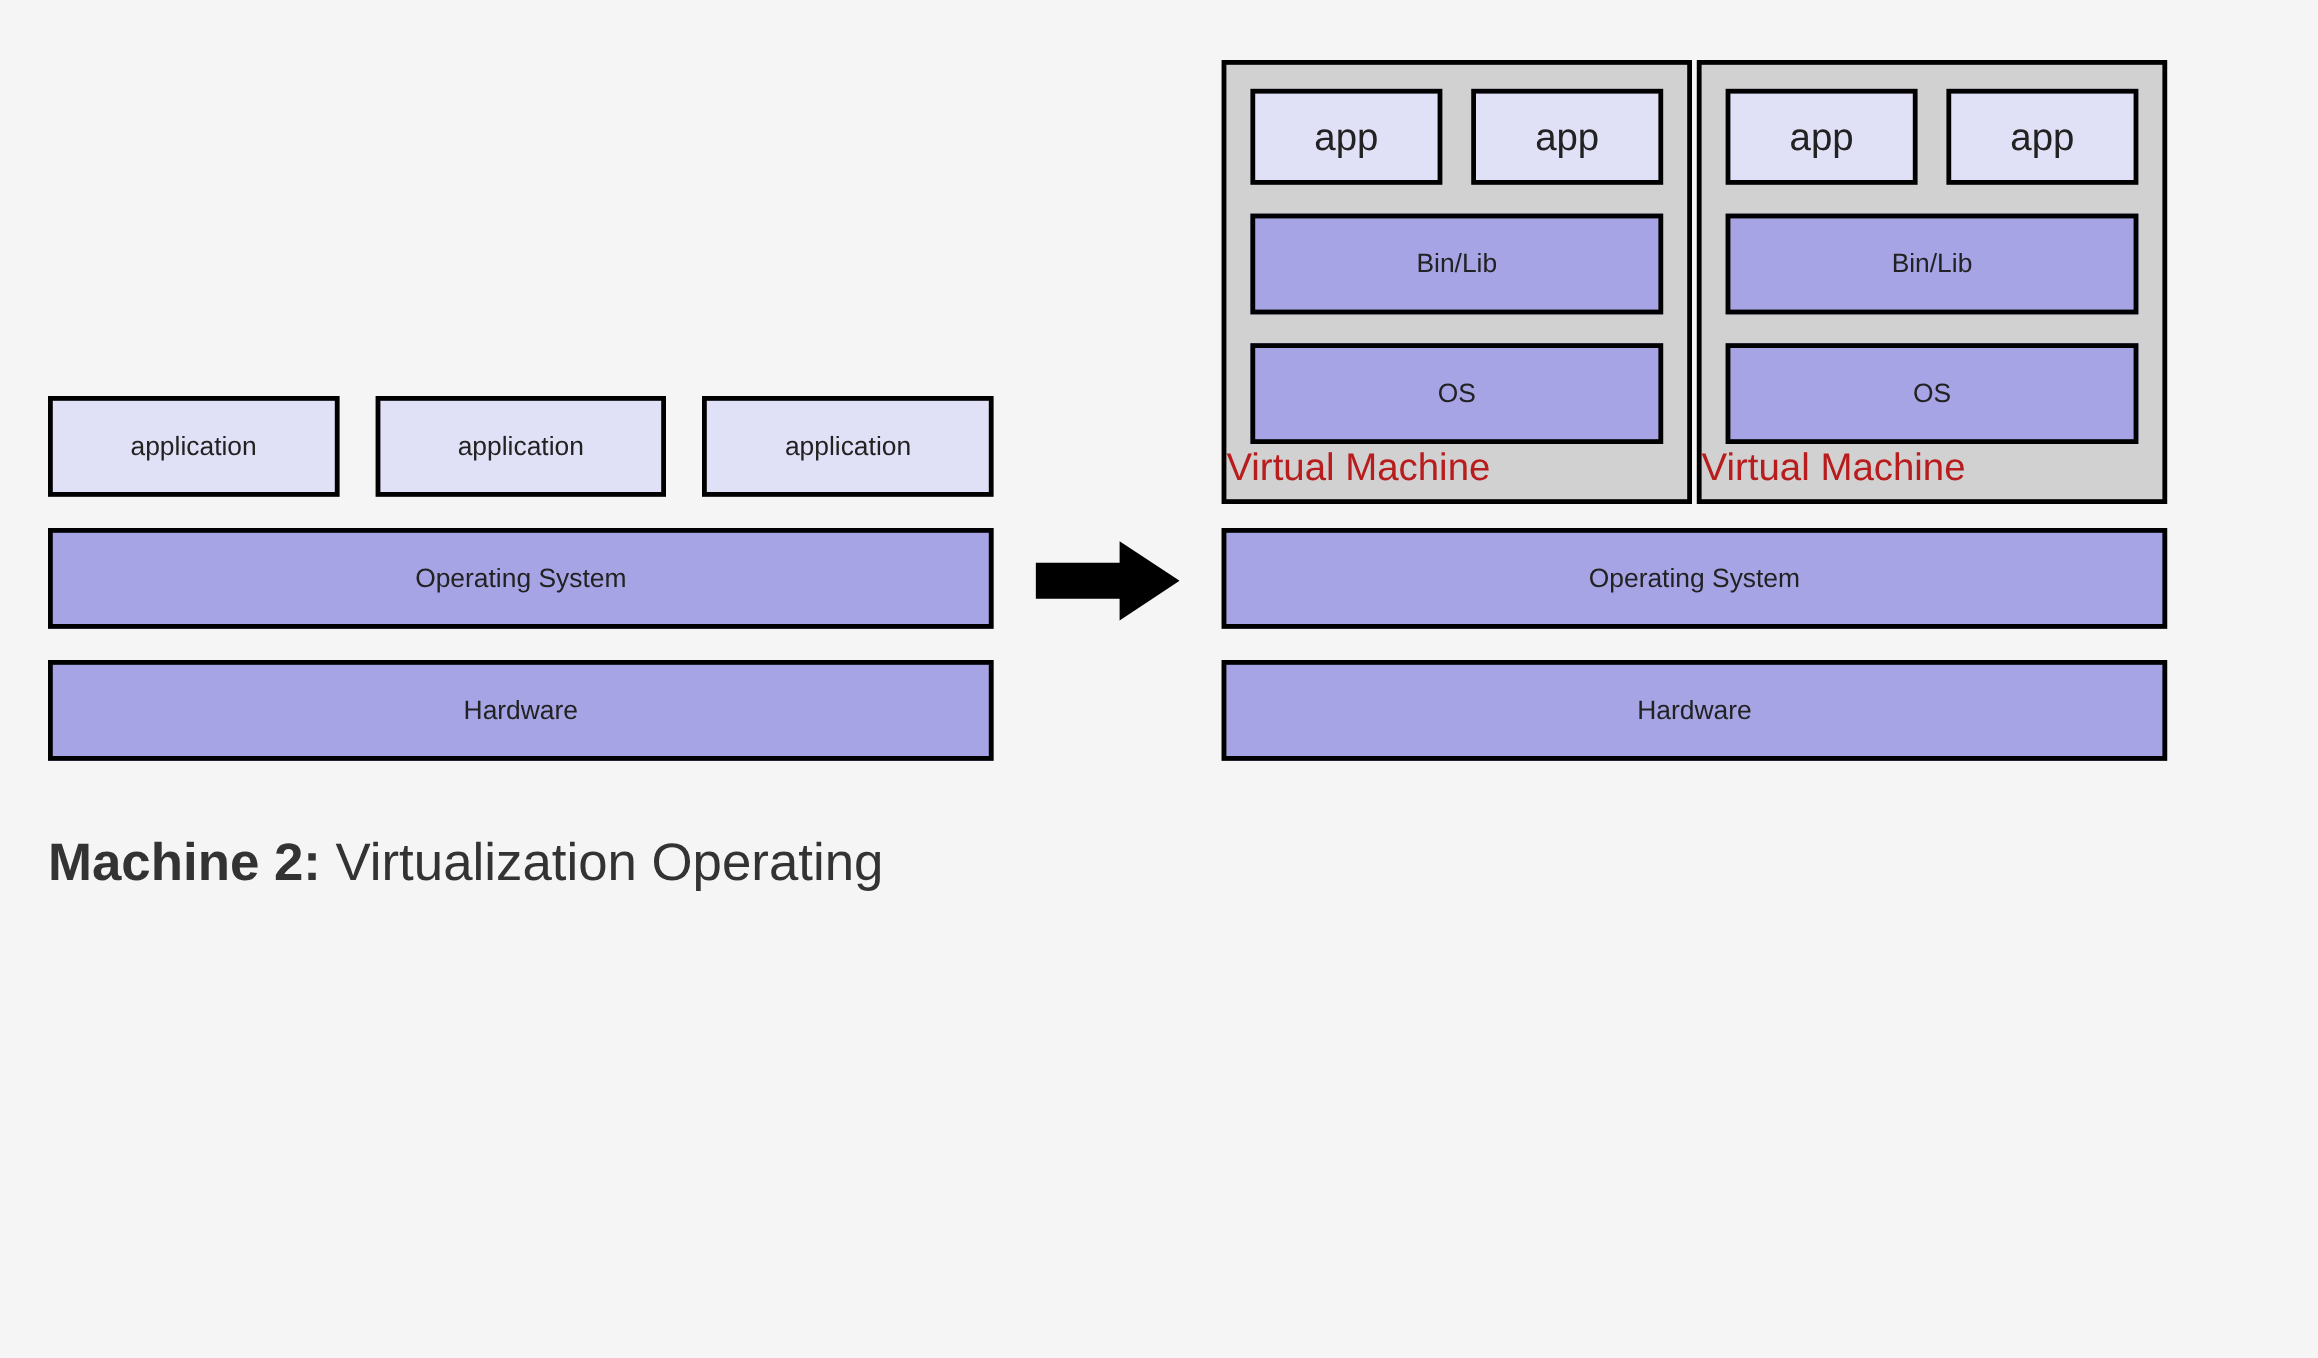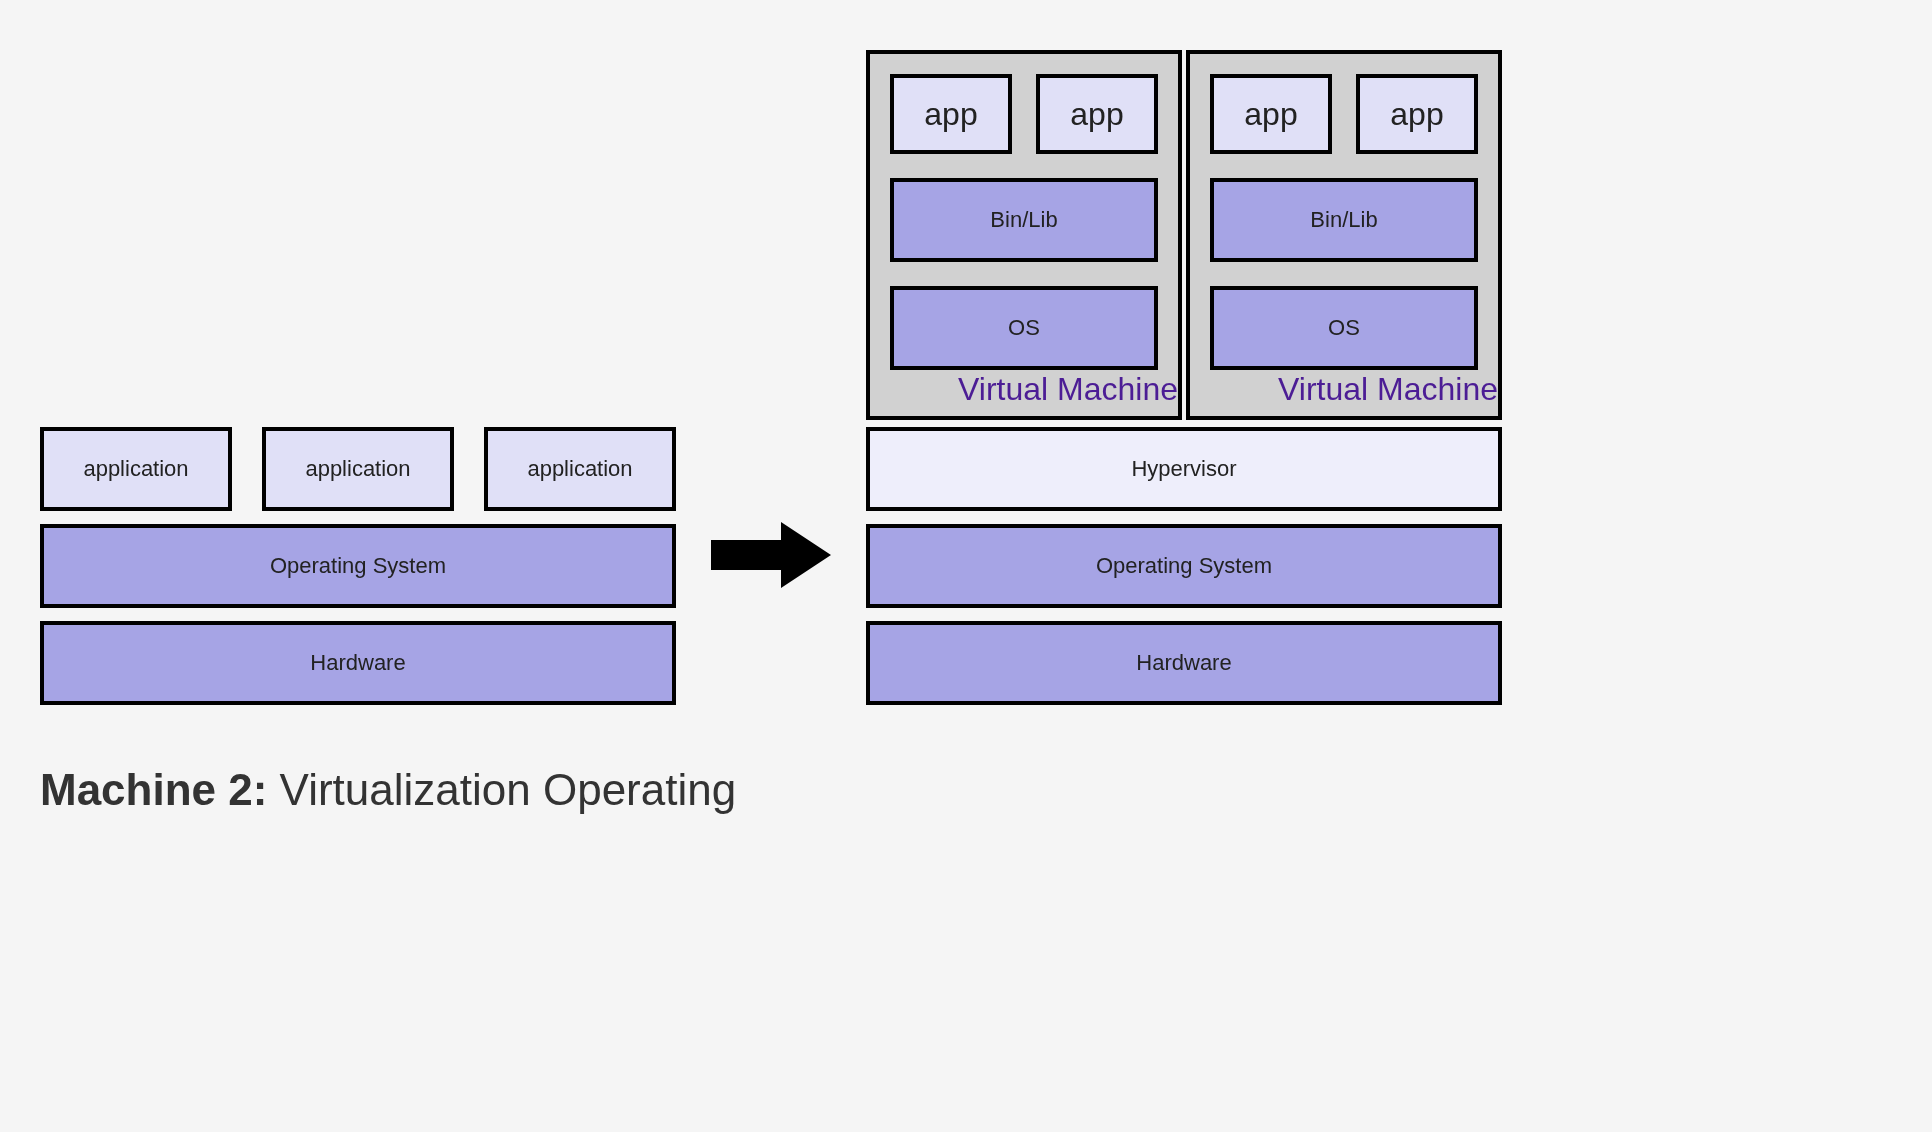--- a/index.html
+++ b/index.html
@@ -18,22 +18,22 @@
     }
     .diagram-area {
       display: flex;
       align-items: flex-end;
       gap: 30px;
       margin-bottom: 50px;
     }
     .stack {
       display: flex;
       flex-direction: column;
-      gap: 13px;
-      width: 636px;
+      gap: 26px;
+      width: 788px;
     }
     .box {
       border: 4px solid #000;
       display: flex;
       align-items: center;
       justify-content: center;
       font-size: 22px;
       color: #222;
       height: 84px;
     }
@@ -89,23 +89,23 @@
     }
     .vm .box {
       height: 84px;
       font-size: 22px;
     }
     .vm-label {
       position: absolute;
       bottom: 8px;
       left: 0;
       right: 0;
-      text-align: right;
+      text-align: left;
       font-size: 32px;
-      color: #4c1d95;
+      color: #b91c1c;
     }
     .caption {
       font-size: 44px;
       color: #333;
       margin-top: 10px;
     }
     .caption .bold {
       font-weight: bold;
     }
   </style>
@@ -144,21 +144,20 @@
       <div class="vm">
         <div class="apps-row">
           <div class="box light">app</div>
           <div class="box light">app</div>
         </div>
         <div class="box med">Bin/Lib</div>
         <div class="box med">OS</div>
         <div class="vm-label">Virtual Machine</div>
       </div>
     </div>
-    <div class="box pale">Hypervisor</div>
     <div class="box med">Operating System</div>
     <div class="box med">Hardware</div>
   </div>
 
 </div>
 
 <div class="caption">
   <span class="bold">Machine 2:</span><span> Virtualization Operating</span>
 </div>
 

